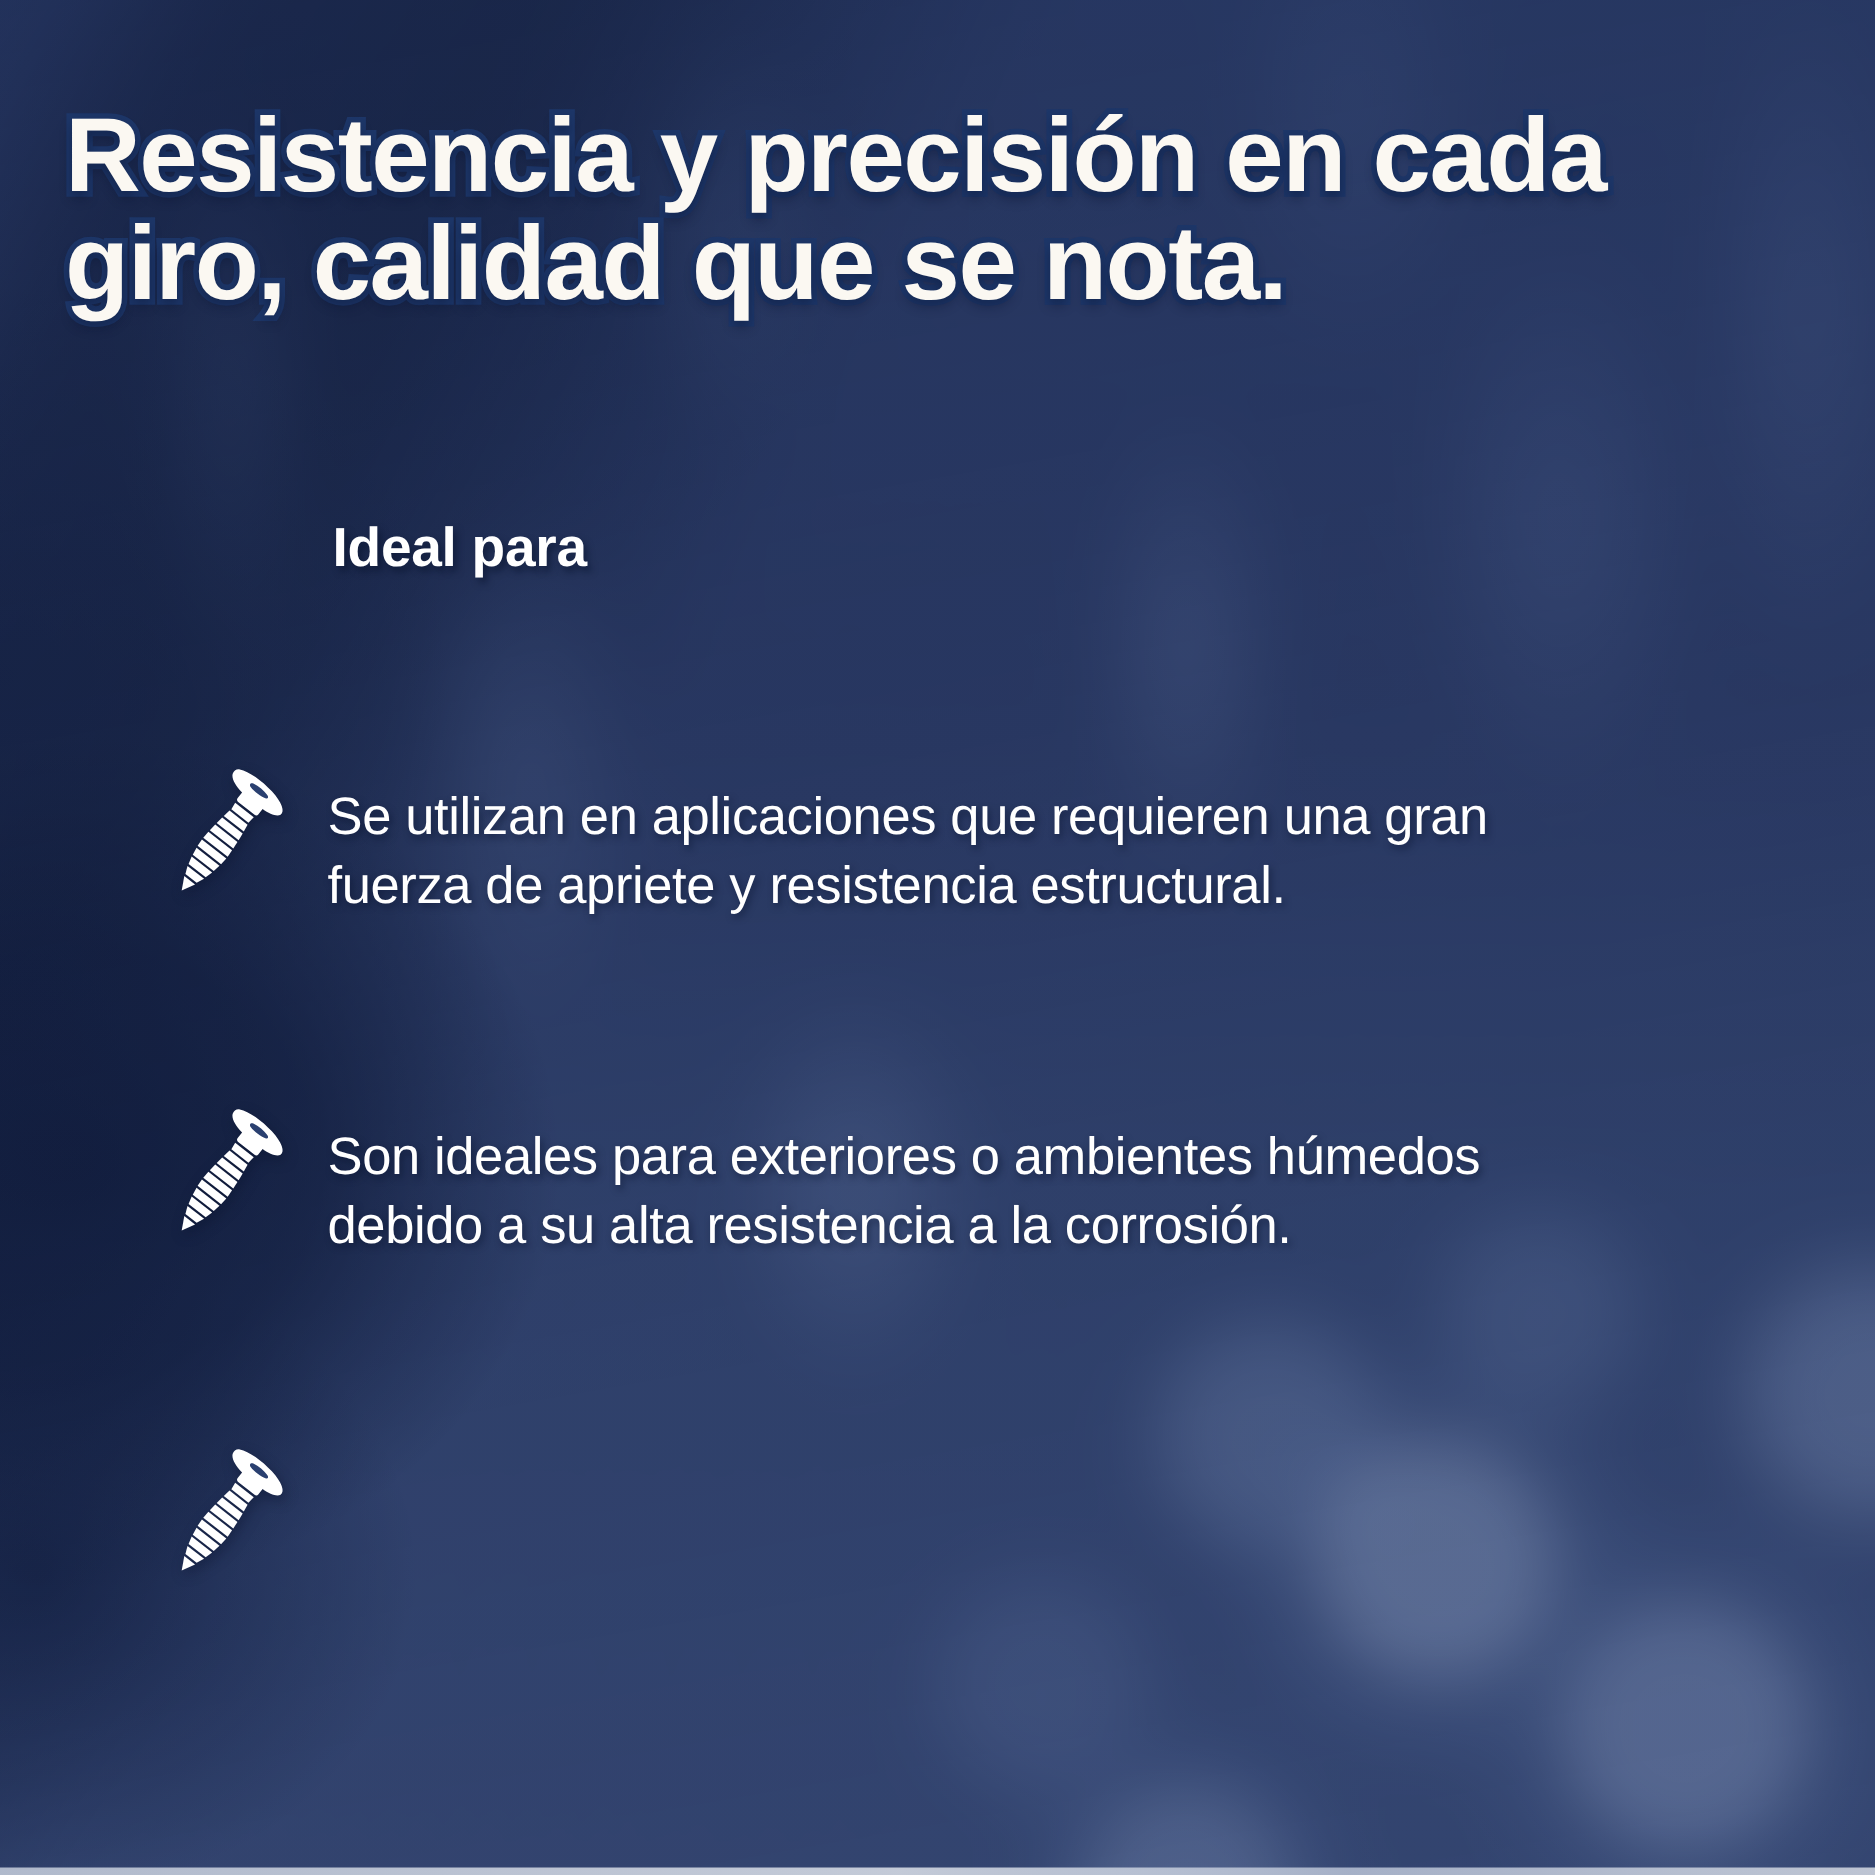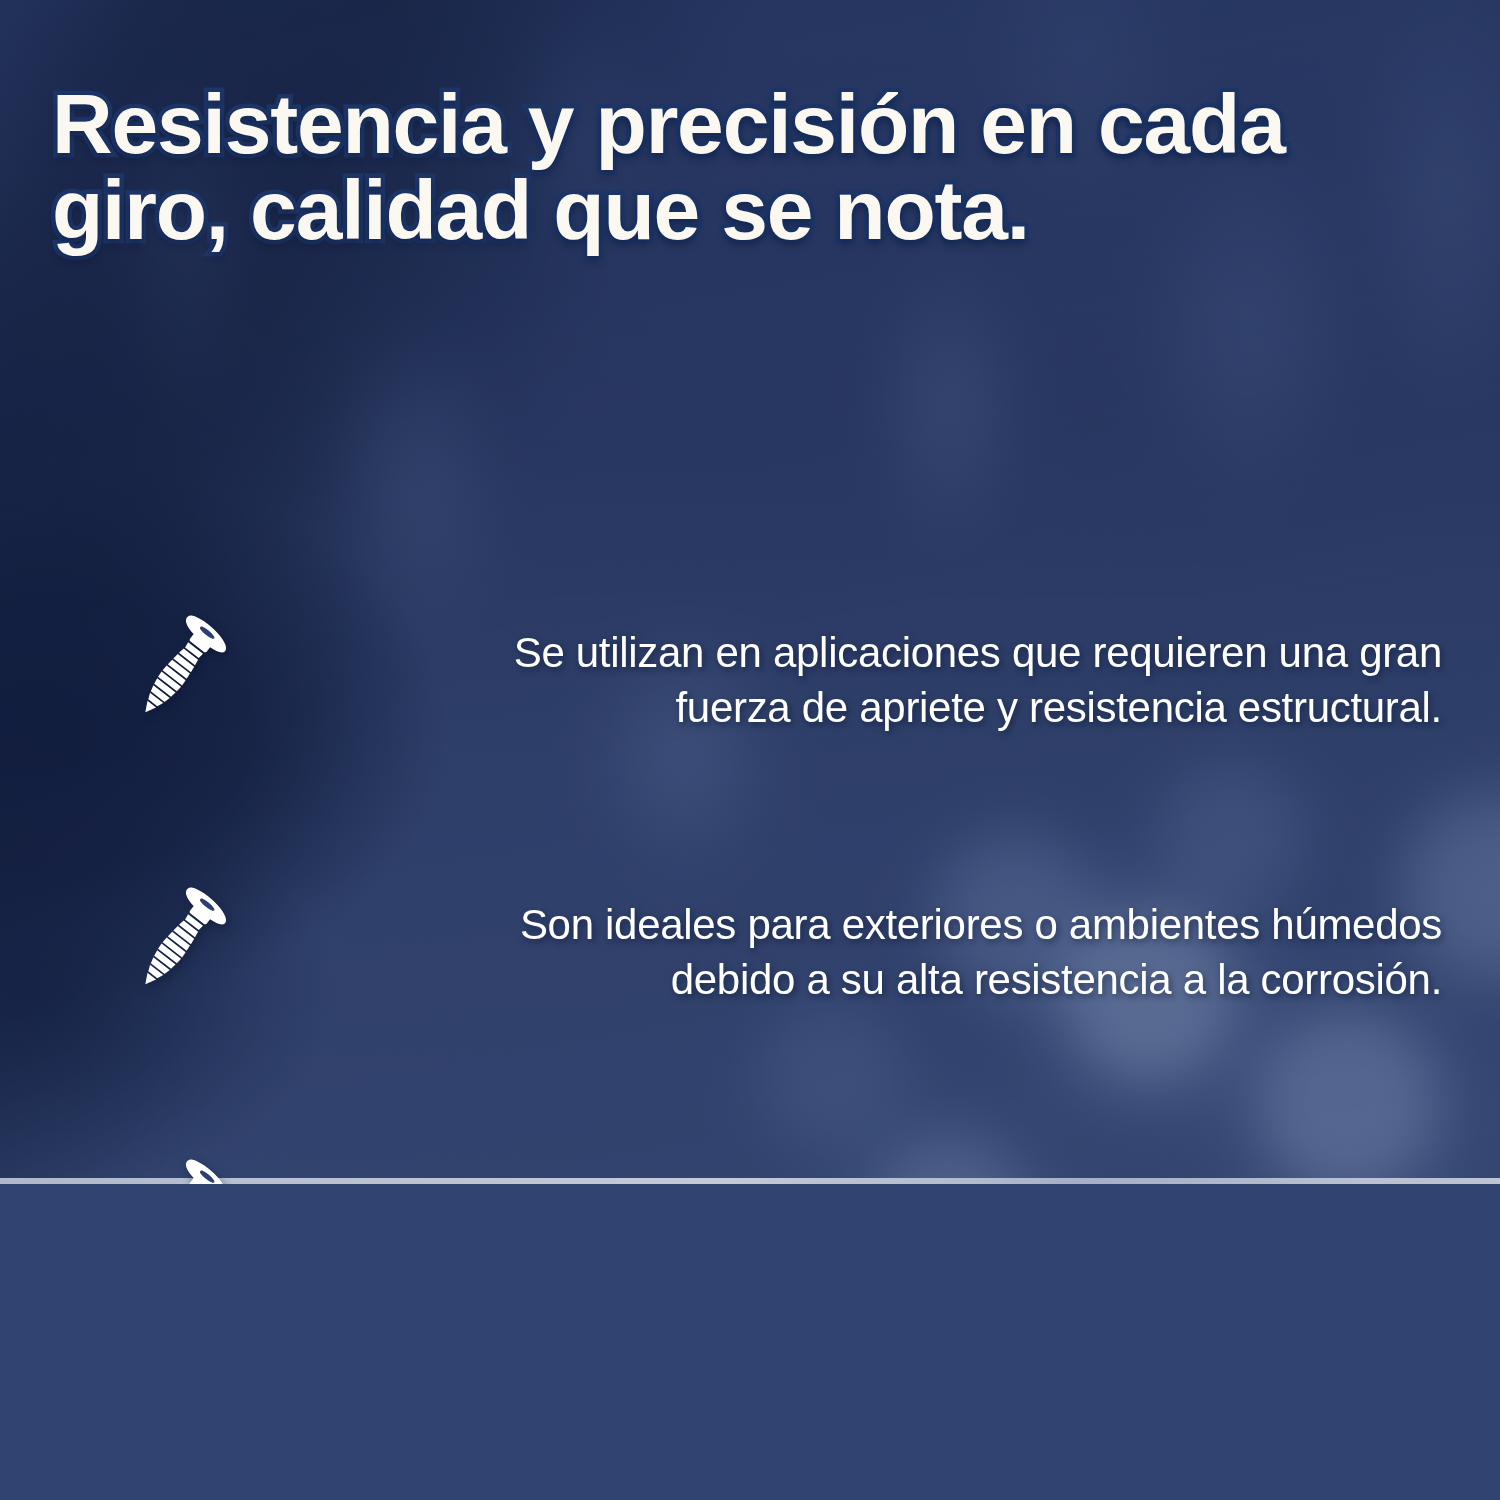--- a/index.html
+++ b/index.html
@@ -8,21 +8,21 @@
     background: #2f4470;
   }
 
   body {
     font-family: "Liberation Sans", sans-serif;
   }
 
   .poster {
     position: relative;
     width: 1500px;
-    height: 1184px;
+    height: 1500px;
     overflow: hidden;
     background: #33497a;
     isolation: isolate;
   }
 
   
   .bg-photo {
     position: absolute;
     inset: -80px;
     filter: blur(26px) saturate(0.85);
@@ -135,21 +135,20 @@
     letter-spacing: -0.2px;
     color: #ffffff;
     text-shadow: 3px 4px 6px rgba(6,16,42,0.55);
   }
 
   .bullets {
     position: absolute;
     left: 0;
     top: 600px;
     width: 1500px;
-    text-align: right;
   }
 
   .bullet {
     position: relative;
     height: 272px;
   }
 
   .bullet-icon {
     position: absolute;
     left: 118px;
@@ -188,20 +187,21 @@
   <div class="bg-dark-left"></div>
   <div class="bg-tint"></div>
   <div class="bg-tint2"></div>
   <div class="bottom-strip"></div>
 
   <div class="content">
 
     <div class="headline">Resistencia y precisión en cada
 giro, calidad que se nota.</div>
 
+    <div class="eyebrow">Ideal para</div>
 
     <div class="bullets">
 
       <div class="bullet">
         <span class="bullet-icon">
           <svg viewBox="0 0 100 100" xmlns="http://www.w3.org/2000/svg" aria-hidden="true">
             <g transform="rotate(38 50 50)" fill="#ffffff">
               <path d="M31.5 10.8 C37 8.2 47 7.6 56.5 9.2 C66 10.8 71.5 14.4 70.2 17.6 C69.2 20.2 64.5 21.6 58.8 21.9 L58.8 26.4 C58.8 27.3 58.0 28.0 57.0 28.0 L43.6 28.0 C42.6 28.0 41.8 27.3 41.8 26.4 L41.8 21.6 C35.6 20.8 30.6 18.6 29.6 15.8 C28.9 13.9 29.6 11.7 31.5 10.8 Z"></path>
               <path d="M44.0 12.6 C47.8 11.9 52.2 11.9 55.6 12.9 C57.4 13.4 57.6 14.7 56.0 15.3 C53.2 16.3 47.6 16.4 44.2 15.5 C42.2 15.0 42.0 13.1 44.0 12.6 Z" fill="#2a4070"></path>
               <path d="M42.4 29.6 L57.6 29.6 L57.0 34.4 L43.0 34.4 Z"></path>

